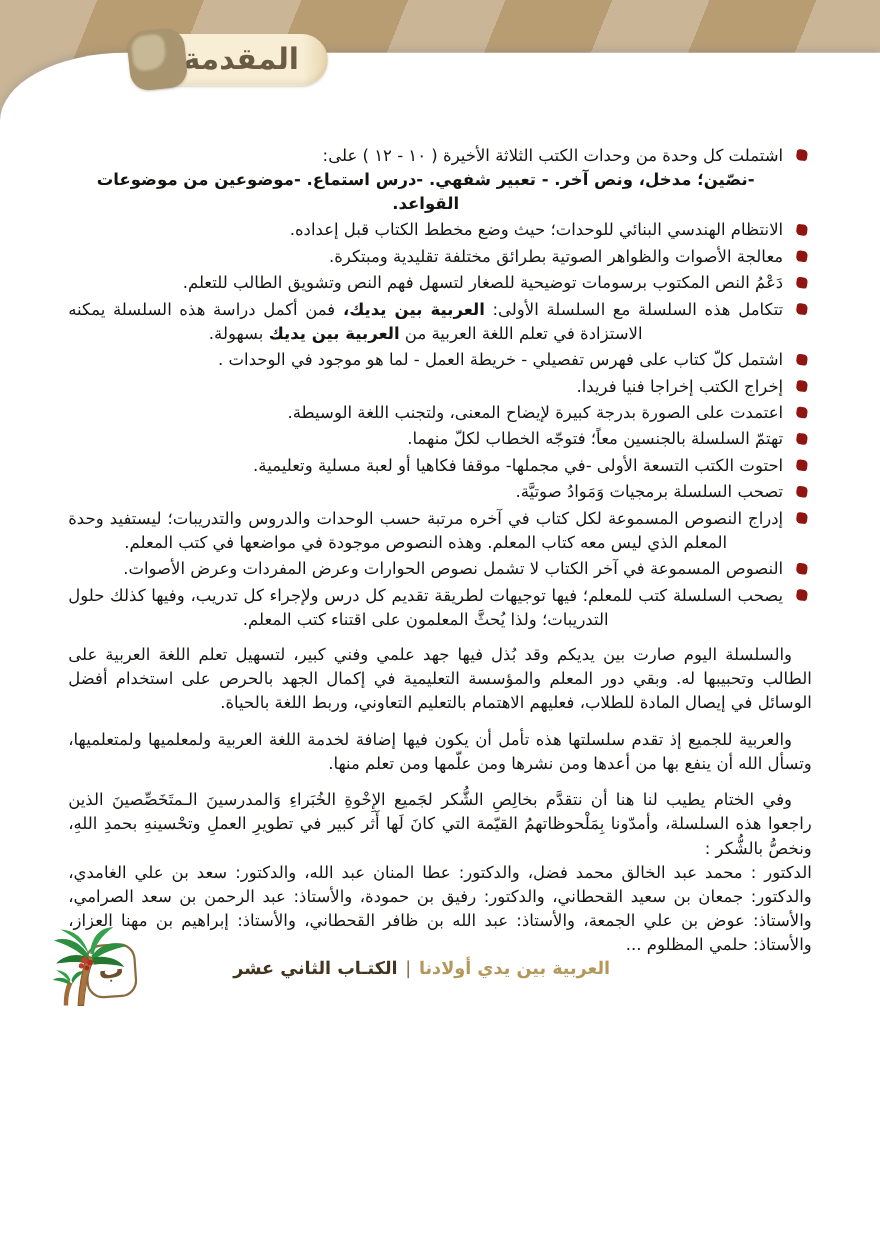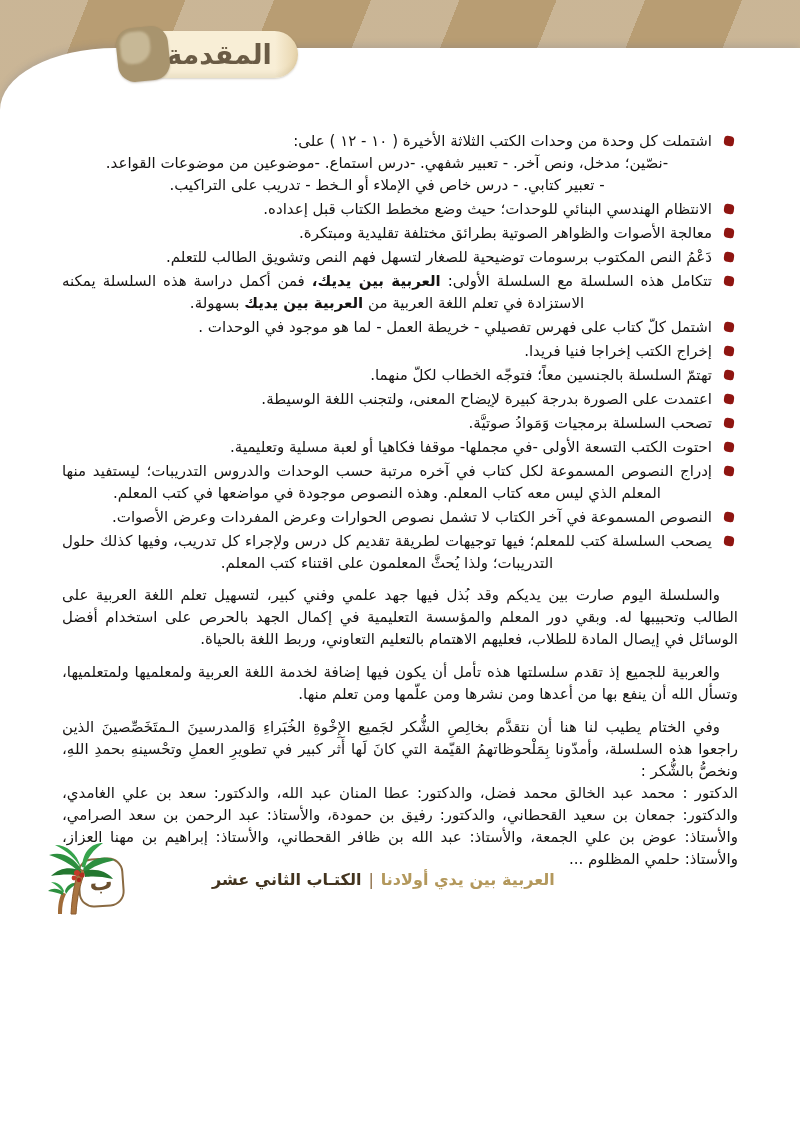--- a/index.html
+++ b/index.html
@@ -55,21 +55,21 @@
   }
   ul.bullets{list-style:none;margin:0 0 10px 0;padding:0;}
   ul.bullets li{
     position:relative;padding-right:26px;margin:0 0 2px 0;
   }
   ul.bullets li::before{
     content:"";position:absolute;right:4px;top:6px;width:10px;height:10px;
     background:#8f1511;border-radius:3px 4px 3px 4px;transform:rotate(8deg);
   }
   li.center-last{text-align:justify;text-align-last:center;}
-  .subline{text-align:right;text-align-last:center;}
+  .subline{text-align:center;text-align-last:center;font-weight:bold;}
   .para{margin:1px 0 11px 0;text-indent:18px;}
   .para.no-indent{text-indent:0;margin-top:0;}
   .para.tight-bottom{margin-bottom:0;}
   b.series-bold{font-weight:bold;}
   .authors{
     position:absolute;left:200px;top:1041px;
     font-weight:bold;font-size:17px;color:#8b5cf6;font-family:Liberation Serif, serif;
   }
   
   .footer{position:absolute;left:40px;bottom:12px;width:560px;height:82px;}
@@ -102,35 +102,34 @@
       <span class="title">المقدمة</span>
     </div>
     <div class="cap"></div>
   </div>
 
   <div class="content">
     <ul class="bullets">
       <li>
         <span>اشتملت كل وحدة من وحدات الكتب الثلاثة الأخيرة ( ١٠ - ١٢ ) على:</span>
         <div class="subline">-نصّين؛ مدخل، ونص آخر. - تعبير شفهي. -درس استماع. -موضوعين من موضوعات القواعد.</div>
-        <div class="subline">- تعبير كتابي. - درس خاص في الإملاء أو الـخط - تدريب على التراكيب.</div>
       </li>
       <li><span>الانتظام الهندسي البنائي للوحدات؛ حيث وضع مخطط الكتاب قبل إعداده.</span></li>
       <li><span>معالجة الأصوات والظواهر الصوتية بطرائق مختلفة تقليدية ومبتكرة.</span></li>
       <li><span>دَعْمُ النص المكتوب برسومات توضيحية للصغار لتسهل فهم النص وتشويق الطالب للتعلم.</span></li>
       <li class="center-last">
         <span>تتكامل هذه السلسلة مع السلسلة الأولى: </span><b class="series-bold">العربية بين يديك،</b><span> فمن أكمل دراسة هذه السلسلة يمكنه الاستزادة في تعلم اللغة العربية من </span><b class="series-bold">العربية بين يديك</b><span> بسهولة.</span>
       </li>
       <li><span>اشتمل كلّ كتاب على فهرس تفصيلي - خريطة العمل - لما هو موجود في الوحدات .</span></li>
       <li><span>إخراج الكتب إخراجا فنيا فريدا.</span></li>
+      <li><span>اعتمدت على الصورة بدرجة كبيرة لإيضاح المعنى، ولتجنب اللغة الوسيطة.</span></li>
       <li><span>تهتمّ السلسلة بالجنسين معاً؛ فتوجّه الخطاب لكلّ منهما.</span></li>
-      <li><span>اعتمدت على الصورة بدرجة كبيرة لإيضاح المعنى، ولتجنب اللغة الوسيطة.</span></li>
+      <li><span>احتوت الكتب التسعة الأولى -في مجملها- موقفا فكاهيا أو لعبة مسلية وتعليمية.</span></li>
       <li><span>تصحب السلسلة برمجيات وَمَوادُ صوتيَّة.</span></li>
-      <li><span>احتوت الكتب التسعة الأولى -في مجملها- موقفا فكاهيا أو لعبة مسلية وتعليمية.</span></li>
-      <li class="center-last"><span>إدراج النصوص المسموعة لكل كتاب في آخره مرتبة حسب الوحدات والدروس التدريبات؛ ليستفيد منها المعلم الذي ليس معه كتاب المعلم. وهذه النصوص موجودة في مواضعها في كتب المعلم.</span></li>
+      <li class="center-last"><span>إدراج النصوص المسموعة لكل كتاب في آخره مرتبة حسب الوحدات والدروس والتدريبات؛ ليستفيد وحدة المعلم الذي ليس معه كتاب المعلم. وهذه النصوص موجودة في مواضعها في كتب المعلم.</span></li>
       <li><span>النصوص المسموعة في آخر الكتاب لا تشمل نصوص الحوارات وعرض المفردات وعرض الأصوات.</span></li>
       <li class="center-last"><span>يصحب السلسلة كتب للمعلم؛ فيها توجيهات لطريقة تقديم كل درس ولإجراء كل تدريب، وفيها كذلك حلول التدريبات؛ ولذا يُحثَّ المعلمون على اقتناء كتب المعلم.</span></li>
     </ul>
 
     <p class="para">والسلسلة اليوم صارت بين يديكم وقد بُذل فيها جهد علمي وفني كبير، لتسهيل تعلم اللغة العربية على الطالب وتحبيبها له. وبقي دور المعلم والمؤسسة التعليمية في إكمال الجهد بالحرص على استخدام أفضل الوسائل في إيصال المادة للطلاب، فعليهم الاهتمام بالتعليم التعاوني، وربط اللغة بالحياة.</p>
     <p class="para">والعربية للجميع إذ تقدم سلسلتها هذه تأمل أن يكون فيها إضافة لخدمة اللغة العربية ولمعلميها ولمتعلميها، وتسأل الله أن ينفع بها من أعدها ومن نشرها ومن علّمها ومن تعلم منها.</p>
     <p class="para tight-bottom">وفي الختام يطيب لنا هنا أن نتقدَّم بخالِصِ الشُّكر لجَميع الإِخْوةِ الخُبَراءِ وَالمدرسينَ الـمتَخَصِّصينَ الذين راجعوا هذه السلسلة، وأمدّونا بِمَلْحوظاتهمُ القيّمة التي كانَ لَها أَثر كبير في تطويرِ العملِ وتحْسينهِ بحمدِ اللهِ، ونخصُّ بالشُّكر :</p>
     <p class="para no-indent">الدكتور : محمد عبد الخالق محمد فضل، والدكتور: عطا المنان عبد الله، والدكتور: سعد بن علي الغامدي، والدكتور: جمعان بن سعيد القحطاني، والدكتور: رفيق بن حمودة، والأستاذ: عبد الرحمن بن سعد الصرامي، والأستاذ: عوض بن علي الجمعة، والأستاذ: عبد الله بن ظافر القحطاني، والأستاذ: إبراهيم بن مهنا العزاز، والأستاذ: حلمي المظلوم ...</p>
   </div>
 

